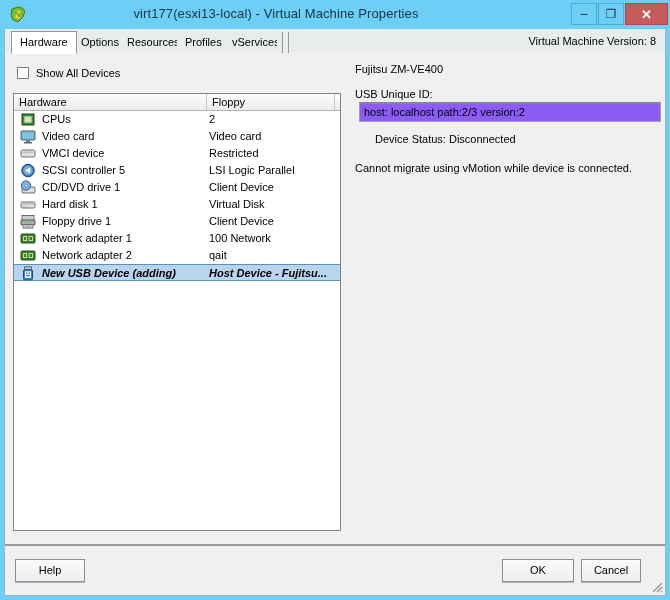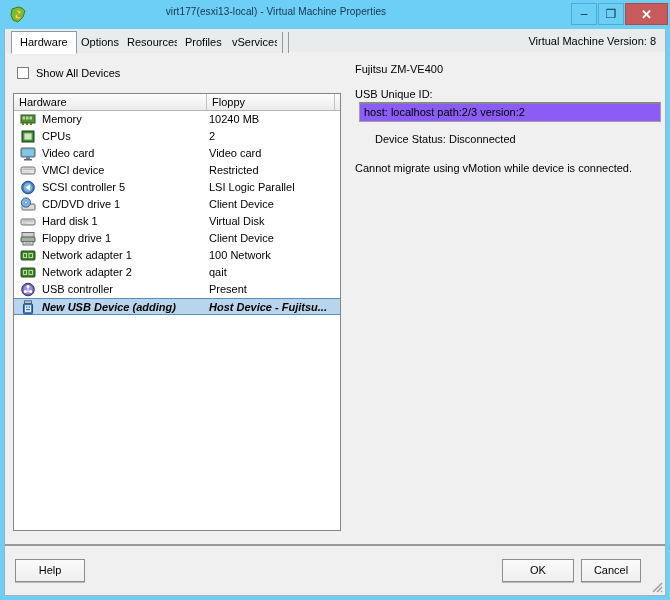--- a/index.html
+++ b/index.html
@@ -33,21 +33,21 @@
   #app-icon {
     position: absolute;
     left: 9px; top: 5px;
     width: 19px; height: 19px;
   }
   #title-text {
     position: absolute;
     left: 0; top: 6px;
     width: 552px;
     text-align: center;
-    font-size: 10px;
+    font-size: 13px;
     color: #16344a;
     letter-spacing: 0.1px;
     white-space: nowrap;
     pointer-events: none;
   }
   .caption-btn {
     position: absolute;
     top: 3px;
     width: 26px; height: 22px;
     border: 1px solid #4aaed0;
@@ -371,33 +371,20 @@
 
     <div id="hw-list">
       <div id="hw-header">
         <div class="hdr-cell" id="hdr-hardware">Hardware</div>
         <div class="hdr-cell" id="hdr-summary">Floppy</div>
         <div class="hdr-cell" id="hdr-filler"></div>
       </div>
       <div id="hw-rows">
           <div class="hw-row">
             <span class="hw-icon"><svg width="16" height="15" viewBox="0 0 16 15">
-                <rect x="1" y="3" width="14" height="8" fill="#4f8f3a" stroke="#2e5a20"></rect>
-                <rect x="2.5" y="4.5" width="2.5" height="3" fill="#b9d98f"></rect>
-                <rect x="6" y="4.5" width="2.5" height="3" fill="#b9d98f"></rect>
-                <rect x="9.5" y="4.5" width="2.5" height="3" fill="#b9d98f"></rect>
-                <rect x="2" y="11" width="2" height="2" fill="#7a7a22"></rect>
-                <rect x="6" y="11" width="2" height="2" fill="#7a7a22"></rect>
-                <rect x="10" y="11" width="2" height="2" fill="#7a7a22"></rect>
-              </svg></span>
-            <span class="hw-name">Memory</span>
-            <span class="hw-sum">10240 MB</span>
-          </div>
-          <div class="hw-row">
-            <span class="hw-icon"><svg width="16" height="15" viewBox="0 0 16 15">
                 <rect x="2" y="2" width="12" height="11" fill="#2f7a2a" stroke="#1d4a19"></rect>
                 <rect x="4" y="4" width="8" height="7" fill="#cfe8bd" stroke="#6a9a58"></rect>
               </svg></span>
             <span class="hw-name">CPUs</span>
             <span class="hw-sum">2</span>
           </div>
           <div class="hw-row">
             <span class="hw-icon"><svg width="16" height="15" viewBox="0 0 16 15">
                 <rect x="1" y="2" width="14" height="9" rx="1" fill="#8fa9bd" stroke="#4a6478"></rect>
                 <rect x="2.5" y="3.5" width="11" height="6" fill="#7fc7e8"></rect>
@@ -468,32 +455,20 @@
           <div class="hw-row">
             <span class="hw-icon"><svg width="16" height="15" viewBox="0 0 16 15">
                 <rect x="1" y="3" width="14" height="9" rx="1" fill="#3f7f2e" stroke="#23501a"></rect>
                 <rect x="3" y="5" width="4" height="5" fill="#bede9a"></rect>
                 <rect x="8.5" y="5" width="4.5" height="5" fill="#bede9a"></rect>
                 <rect x="4" y="6" width="2" height="3" fill="#3f7f2e"></rect>
                 <rect x="9.5" y="6" width="2.5" height="3" fill="#3f7f2e"></rect>
               </svg></span>
             <span class="hw-name">Network adapter 2</span>
             <span class="hw-sum">qait</span>
-          </div>
-          <div class="hw-row">
-            <span class="hw-icon"><svg width="16" height="15" viewBox="0 0 16 15">
-                <circle cx="8" cy="7.5" r="6.3" fill="#6f5fb8" stroke="#3d3180"></circle>
-                <circle cx="8" cy="7.5" r="4.6" fill="#9d92d6"></circle>
-                <circle cx="8" cy="4.6" r="1.5" fill="#ffffff"></circle>
-                <circle cx="5.3" cy="9.6" r="1.5" fill="#ffffff"></circle>
-                <circle cx="10.7" cy="9.6" r="1.5" fill="#ffffff"></circle>
-                <path d="M8 6 L8 9 M8 9 L5.7 10 M8 9 L10.3 10" stroke="#ffffff" stroke-width="0.9" fill="none"></path>
-              </svg></span>
-            <span class="hw-name">USB controller</span>
-            <span class="hw-sum">Present</span>
           </div>
           <div class="hw-row selected">
             <span class="hw-icon"><svg width="16" height="15" viewBox="0 0 16 15">
                 <rect x="4.5" y="0.8" width="7" height="3" fill="#b9c7d4" stroke="#5a6f83"></rect>
                 <rect x="3.5" y="3.8" width="9" height="10" rx="1" fill="#3f7fc4" stroke="#1f4b80"></rect>
                 <rect x="5" y="5.3" width="6" height="6.5" fill="#ffffff"></rect>
                 <rect x="6" y="6.3" width="1.5" height="1.5" fill="#3f7fc4"></rect>
                 <rect x="8.5" y="6.3" width="1.5" height="1.5" fill="#3f7fc4"></rect>
                 <rect x="6" y="8.8" width="4" height="1.5" fill="#3f7fc4"></rect>
               </svg></span>

